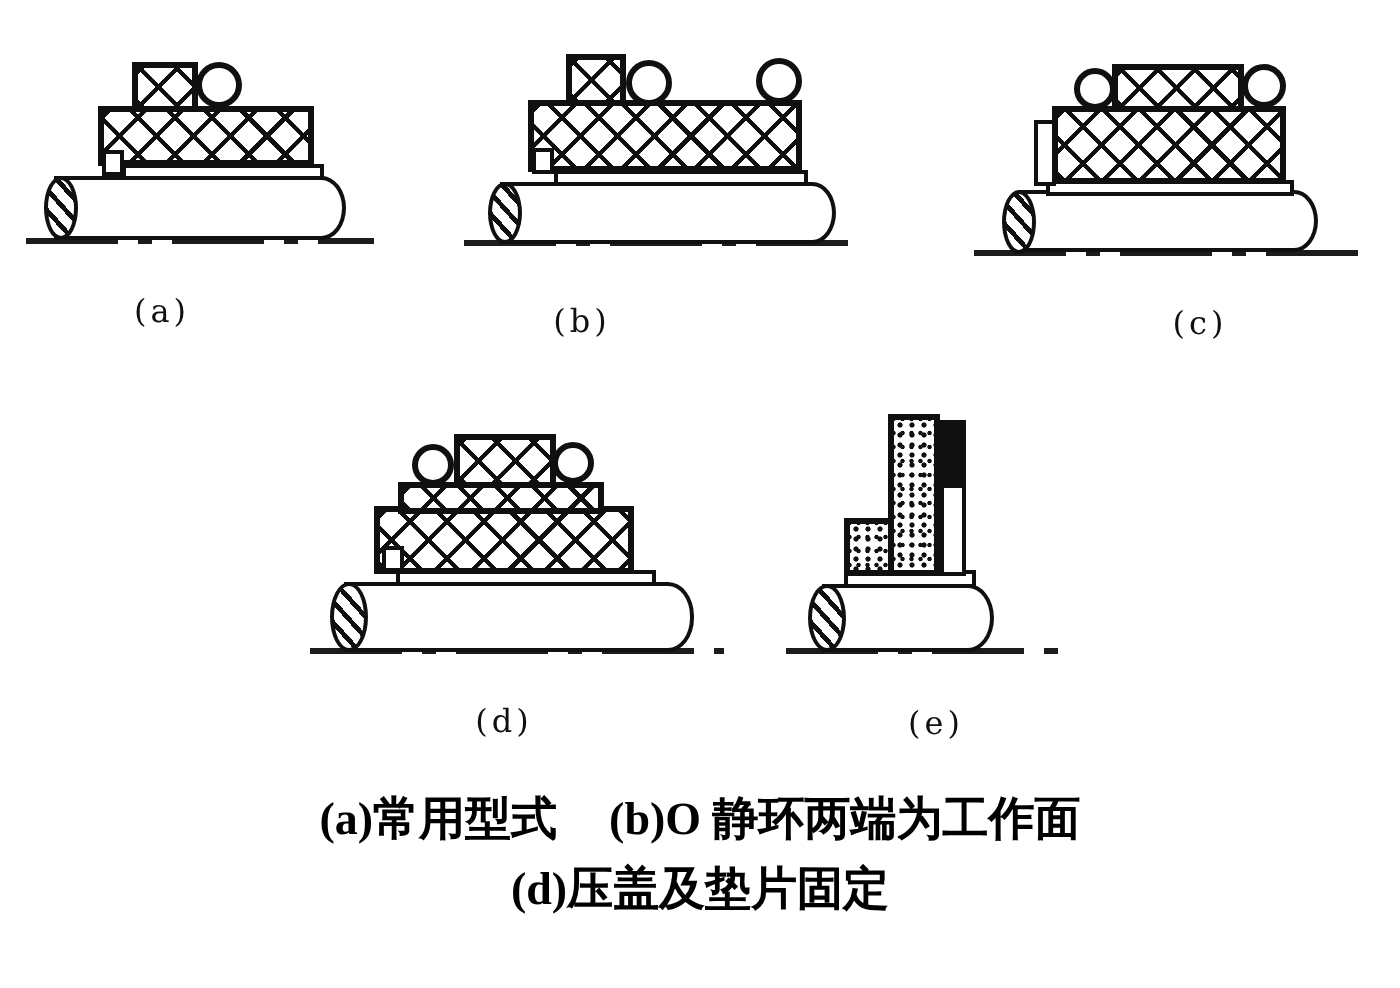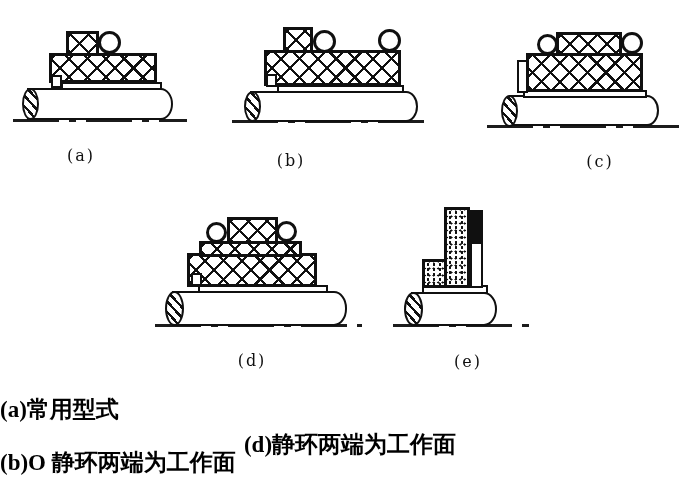--- a/index.html
+++ b/index.html
@@ -102,21 +102,21 @@
     <div class="abs shaft" style="left:411px;top:292px;width:86px;height:34px;"></div>
     <div class="abs shend" style="left:404px;top:292px;width:19px;height:34px;"></div>
     <div class="abs wb" style="left:422px;top:285px;width:66px;height:9px;"></div>
     <div class="abs stip" style="left:422px;top:259px;width:25px;height:29px;"></div>
     <div class="abs stip" style="left:444px;top:207px;width:26px;height:81px;"></div>
     <div class="abs blackbar" style="left:470px;top:210px;width:13px;height:33px;"></div>
     <div class="abs wb" style="left:470px;top:242px;width:13px;height:46px;"></div>
     <div class="fig-label" style="left:468px;top:352px;">(e)</div>
   </div>
 
-  <div class="cap" style="top:396px;flex-direction:column;">
+  <div class="cap" style="top:396px;">
     <span>(a)常用型式</span>
     <span>(b)O 静环两端为工作面</span>
   </div>
   <div class="cap" style="top:431px;">
-    <span>(d)静环两端为工作面</span>
+    <span>(d)压盖及垫片固定</span>
   </div>
 
 </div>
 
 </body></html>

